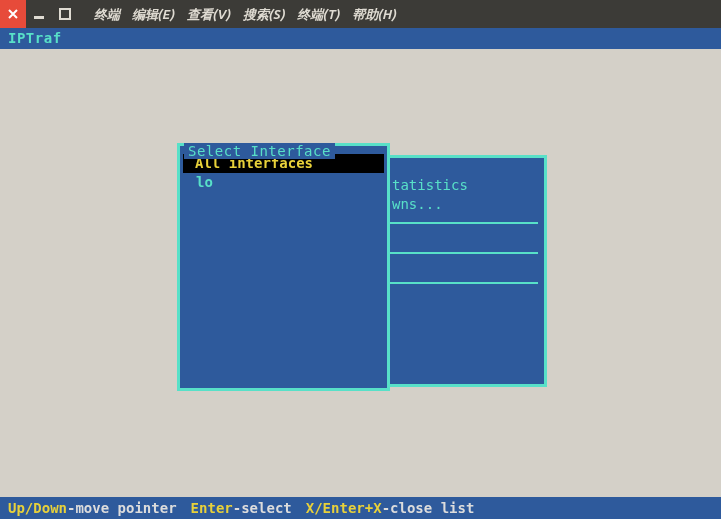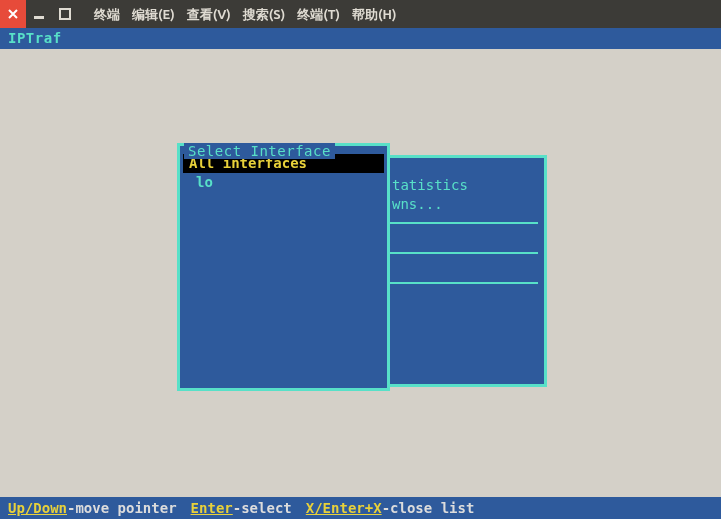--- a/index.html
+++ b/index.html
@@ -31,21 +31,21 @@
     width: 26px;
     height: 28px;
     display: flex;
     align-items: center;
     justify-content: center;
   }
   .close-btn { background: #e74b3a; color: #fff; }
   .min-btn, .max-btn { color: #dfdbd2; }
   .win-btn svg { display: block; }
   .menu { display: flex; gap: 0; margin-left: 10px; }
-  .menu-item { padding: 0 6px; line-height: 28px; cursor: default; }
+  .menu-item { padding: 0 6px; line-height: 28px; cursor: default; font-style: italic; }
   .app-title-bar {
     background: #2e5a9c;
     color: #fff;
     font-weight: bold;
     padding: 2px 8px 3px 8px;
     font-size: 14px;
     letter-spacing: 0.5px;
   }
   .app-title-bar span { color: #58e0c8; }
   .terminal-body {
@@ -103,37 +103,37 @@
     font-size: 14px;
     line-height: 19px;
     padding: 0 8px;
     color: #58e0c8;
     margin-left: 8px;
   }
   .list-item.selected {
     background: #000;
     color: #e8d13a;
     margin: 0 3px;
-    padding: 0 6px;
+    padding: 0 12px;
   }
   .status-bar {
     position: absolute;
     left: 0;
     right: 0;
     bottom: 0;
     background: #2e5a9c;
     height: 22px;
     display: flex;
     align-items: center;
     padding: 0 8px;
     font-weight: bold;
     font-size: 14px;
     color: #dcdcdc;
   }
-  .status-bar .k { color: #e8d13a; text-decoration: underline; }
+  .status-bar .k { color: #e8d13a; }
   .status-bar .sp { width: 14px; }
 </style>
 </head>
 <body>
 
 <div class="titlebar">
   <div class="win-controls">
     <div class="win-btn close-btn">
       <svg width="10" height="10" viewBox="0 0 10 10">
           <path d="M1 1 L9 9 M9 1 L1 9" stroke="#fff" stroke-width="2"></path>

